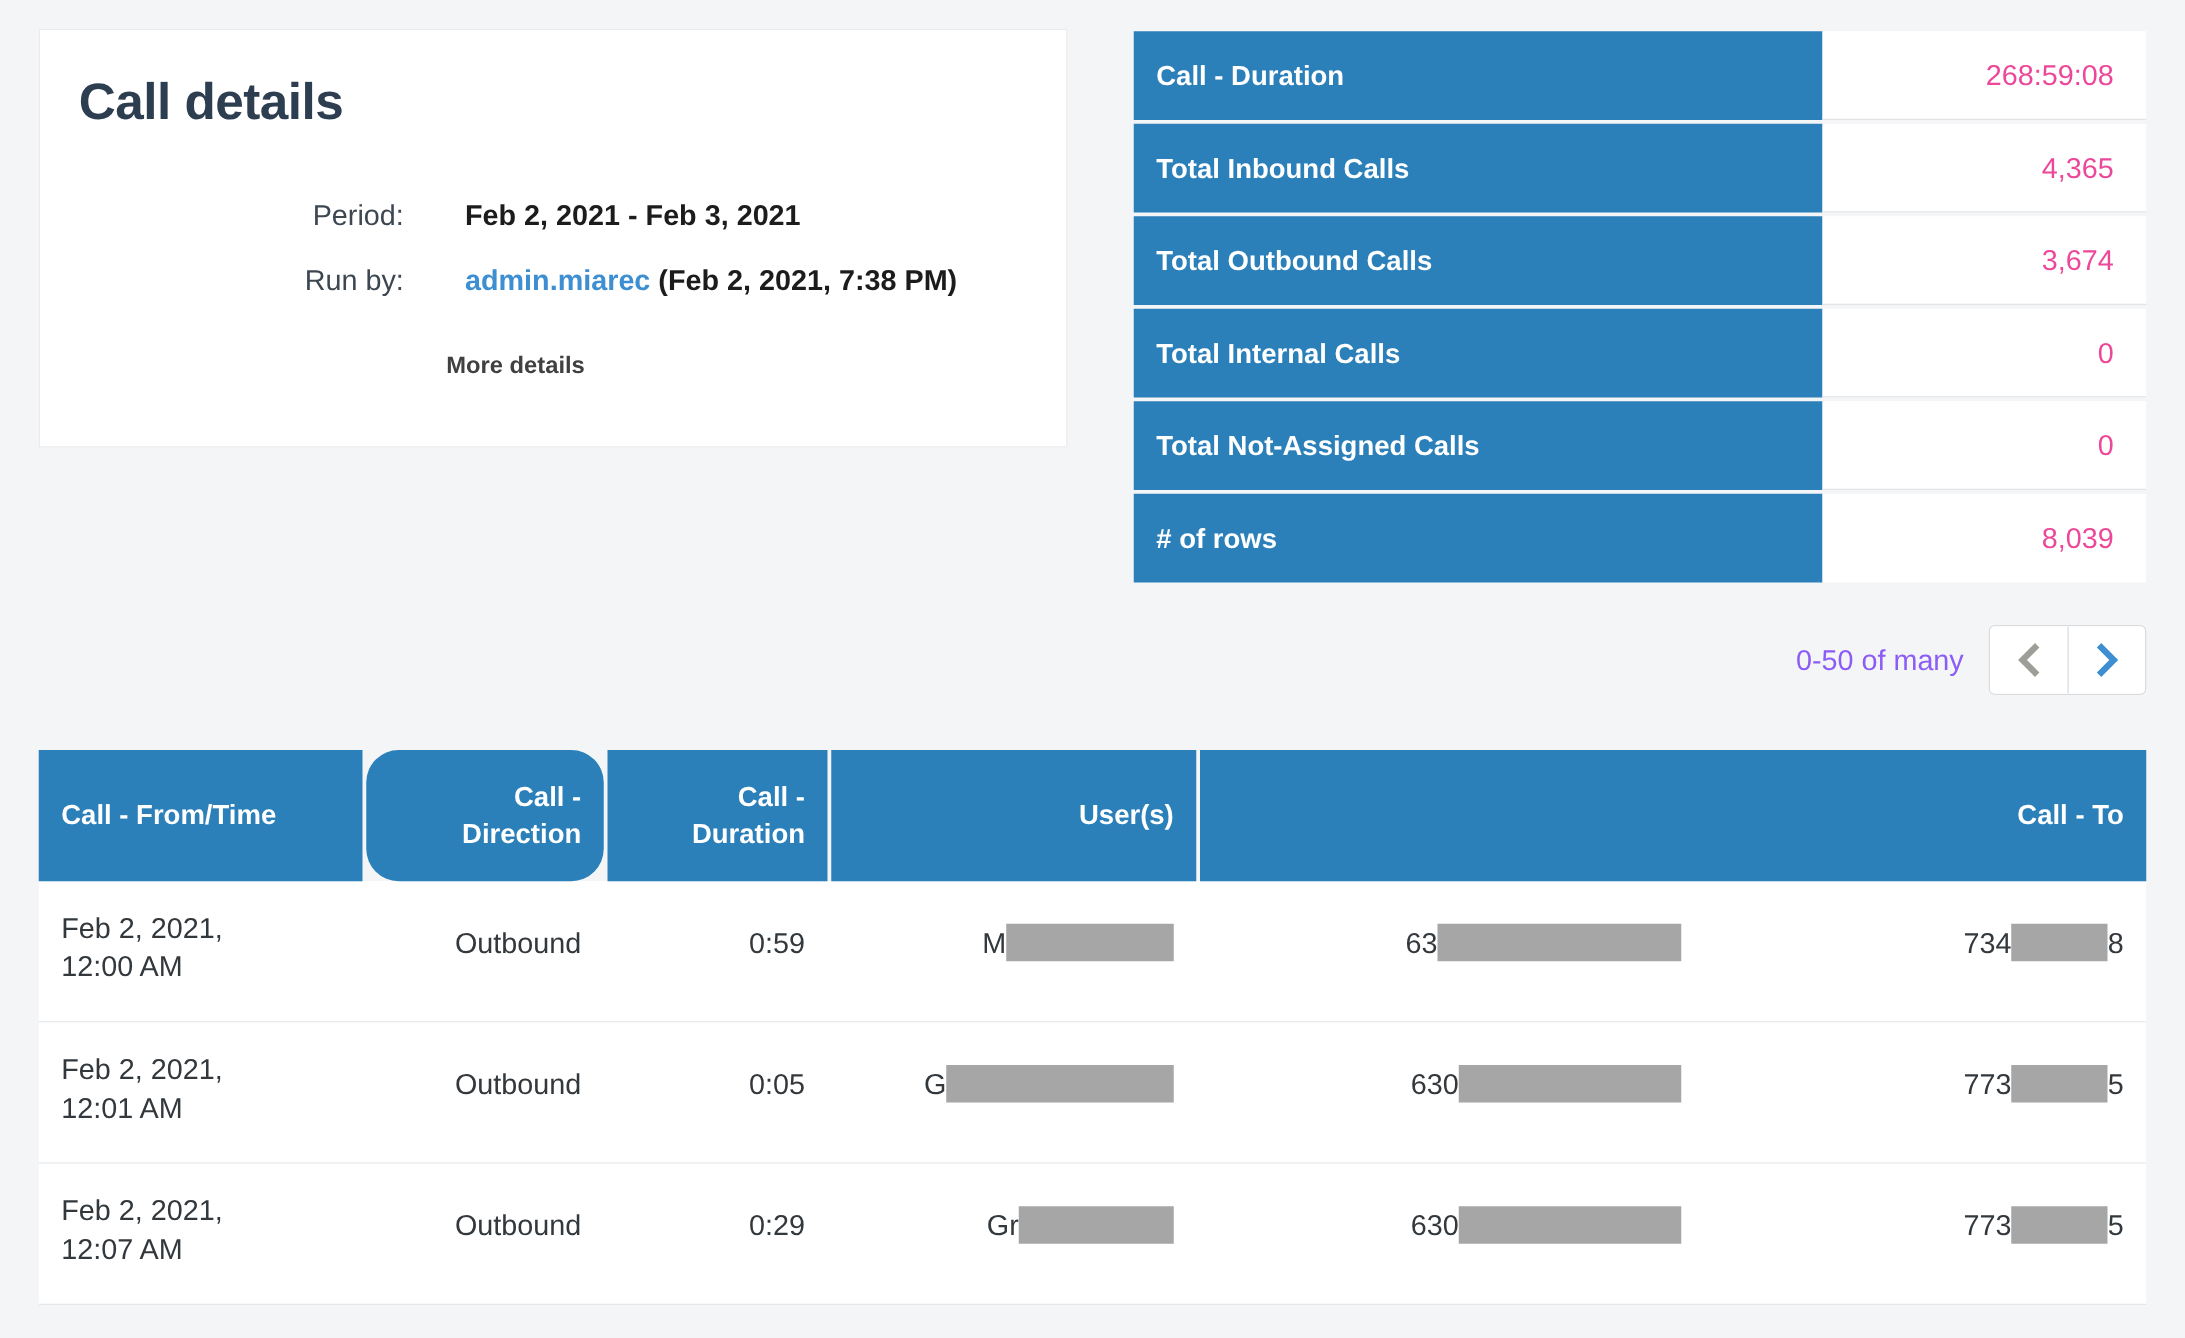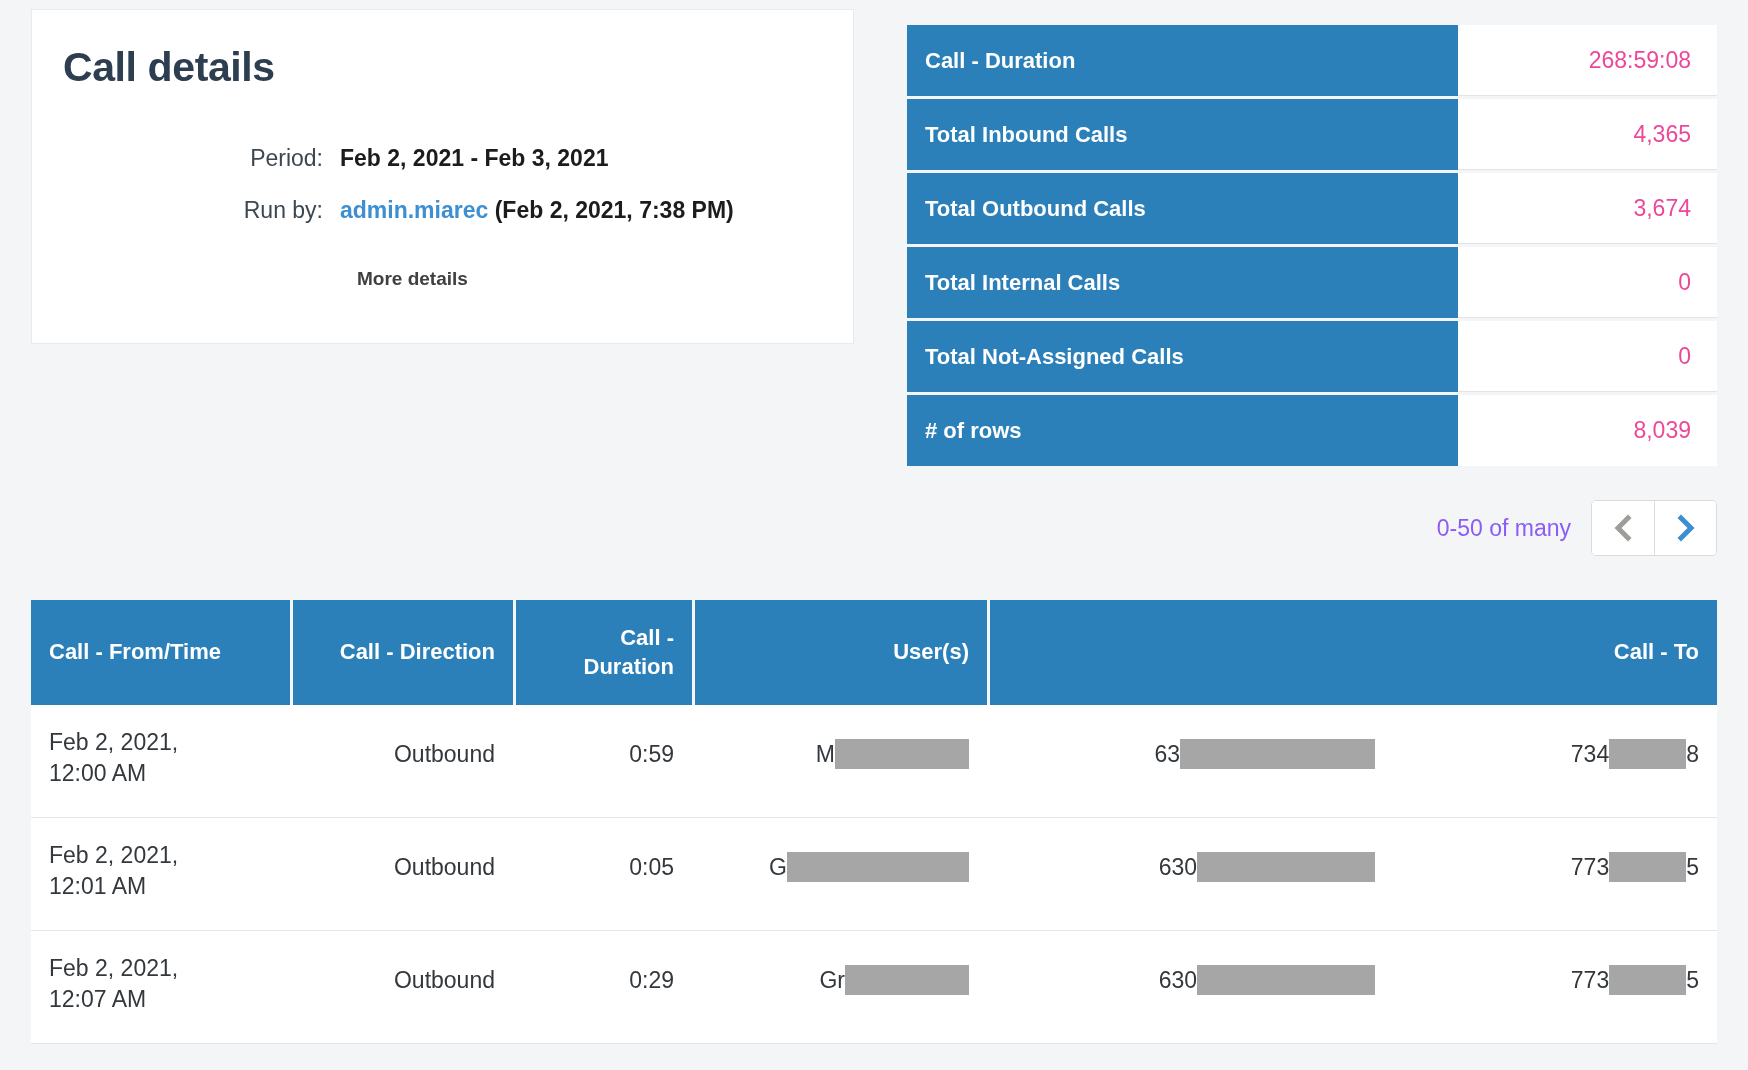--- a/index.html
+++ b/index.html
@@ -22,21 +22,21 @@
     position: absolute;
     left: 0; top: 0;
     width: 1748px;
     height: 480px;
   }
 
   
   .details-card {
     position: absolute;
     left: 31px;
-    top: 9px;
+    top: 23px;
     width: 823px;
     height: 335px;
     background: #ffffff;
     border: 1px solid #e9eaec;
   }
   .details-title {
     font-size: 41px;
     font-weight: bold;
     color: #2c3e50;
     letter-spacing: -0.4px;
@@ -48,20 +48,21 @@
   .kv-list {
     position: absolute;
     left: 0;
     top: 135px;
     width: 100%;
   }
   .kv-row {
     display: flex;
     align-items: baseline;
     margin-bottom: 25px;
+    gap: 32px;
   }
   .kv-label {
     width: 308px;
     text-align: right;
     padding-right: 17px;
     font-size: 23px;
     color: #3d4752;
     font-weight: normal;
   }
   .kv-value {
@@ -189,21 +190,21 @@
     color: #33383d;
     padding: 22px 18px 0 18px;
     line-height: 1.36;
   }
   .gc + .gc { margin-left: 3px; margin-top: 12px; }
   .gc.left  { text-align: left; }
   .gc.right { text-align: right; }
 
   
   .c1 { width: 259px; }
-  .c2 { width: 220px; }
+  .c2 { width: 190px; border-radius: 26px; }
   .c3 { width: 176px; }
   .c4 { width: 292px; }
   .c5 { width: 403px; }
   .c6 { flex: 1; padding-left: 40px; }
 
   .redact {
     display: inline-block;
     background: #a6a6a6;
     height: 30px;
     vertical-align: -7px;

